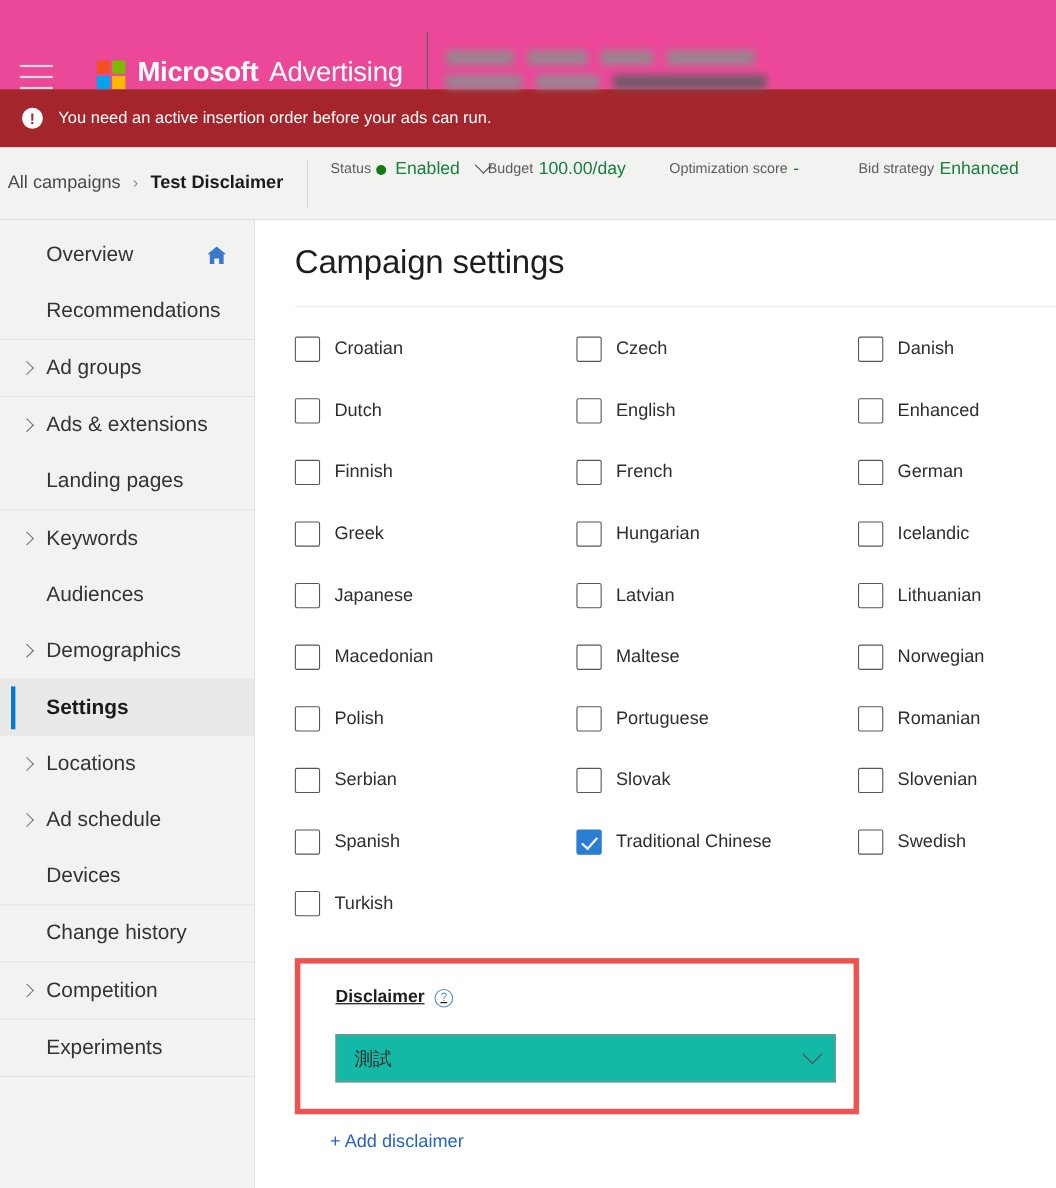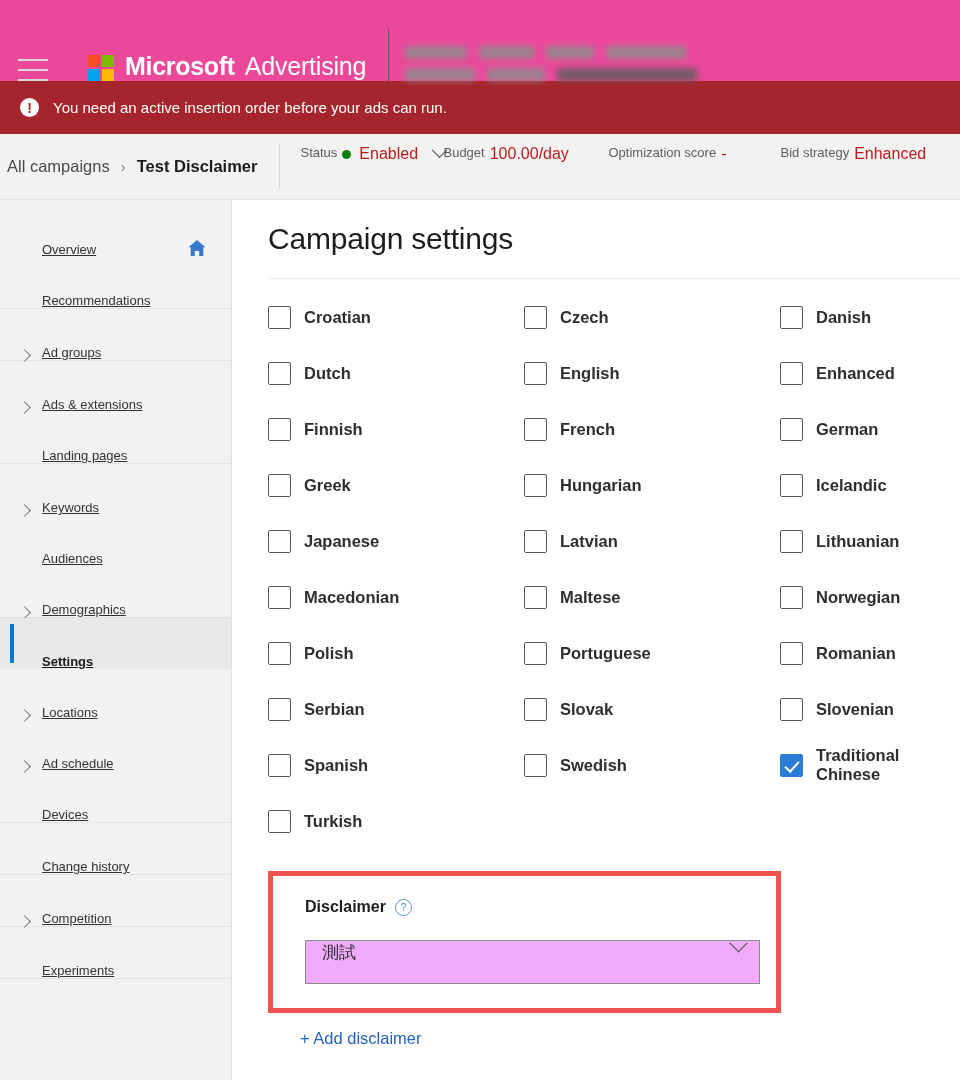--- a/index.html
+++ b/index.html
@@ -109,21 +109,21 @@
   .crumb-sep { color: #8a8a8a; font-size: 15px; margin: 0 11px; }
   .crumb-current { color: #1b1b1b; font-size: 16.5px; font-weight: 700; }
 
   .crumb-divider {
     width: 1px; height: 44px; background: #d6d6d5;
     margin: 0 20px 0 22px;
   }
   .summary-fields { display: flex; align-items: flex-start; height: 100%; padding-top: 11px; }
   .sfield { display: flex; gap: 5px; }
   .sfield-label { font-size: 13px; color: #5d5d5d; }
-  .sfield-value { font-size: 16px; color: #b91c1c; display: flex; align-items: center; gap: 8px; }
+  .sfield-value { font-size: 16px; color: #15803d; display: flex; align-items: center; gap: 8px; }
   .status-dot { width: 9px; height: 9px; border-radius: 50%; background: #107c10; display:inline-block; }
   .chev-sm {
     display: inline-block; width: 11px; height: 11px;
     border-right: 1.6px solid #4a4a4a; border-bottom: 1.6px solid #4a4a4a;
     transform: rotate(45deg) translate(-3px,-3px);
     margin-left: 8px;
   }
 
   
   .body-wrap { display: flex; height: 880px; }
@@ -134,27 +134,26 @@
     background: #f2f2f1;
     border-right: 1px solid #e0e0df;
     flex: 0 0 232px;
     padding-top: 6px;
   }
   .nav-group { border-bottom: 1px solid #e3e3e2; }
   .nav-group:first-child { border-top: none; }
   .nav-item {
     height: 51px;
     display: flex;
-    align-items: flex-end;
+    align-items: center;
     padding-left: 20px;
     position: relative;
     cursor: pointer;
     color: #333333;
-    font-size: 13px;
-    text-decoration: underline;
+    font-size: 19px;
   }
   .nav-item .chev {
     width: 9px; height: 9px;
     border-right: 1.4px solid #767676; border-top: 1.4px solid #767676;
     transform: rotate(45deg);
     margin-right: 13px;
     flex: 0 0 auto;
   }
   .nav-item .no-chev { width: 9px; margin-right: 13px; flex: 0 0 auto; }
   .nav-item.selected { background: #e9e9e8; font-weight: 600; color: #1b1b1b; }
@@ -181,21 +180,20 @@
     color: #1d1d1d;
     letter-spacing: -0.2px;
     margin-bottom: 22px;
   }
   .hr-light { height: 1px; background: #ededed; width: 100%; margin-bottom: 10px; }
 
   .lang-grid {
     display: grid;
     grid-template-columns: 256px 256px 1fr;
     row-gap: 0px;
-    font-weight: bold;
   }
   .lang-item {
     display: flex;
     align-items: center;
     height: 56px;
     gap: 13px;
     cursor: pointer;
   }
   .cbox {
     width: 23px; height: 23px;
@@ -221,38 +219,38 @@
   .lang-label { font-size: 16.5px; color: #2e2e2e; }
 
   
   .disclaimer-box {
     margin-top: 22px;
     width: 513px;
     border: 5px solid #ef5350;
     background: #ffffff;
     padding: 22px 24px 24px 32px;
   }
-  .disc-title-row { display: flex; align-items: center; gap: 9px; margin-bottom: 24px; }
+  .disc-title-row { display: flex; align-items: center; gap: 9px; margin-bottom: 24px; text-decoration: underline; }
   .disc-title { font-size: 16px; font-weight: 700; color: #1d1d1d; }
   .help-icon {
     width: 17px; height: 17px;
     border: 1.4px solid #5b8fc9;
     border-radius: 50%;
     color: #5b8fc9;
     font-size: 11px;
     display: flex; align-items: center; justify-content: center;
     line-height: 1;
     cursor: pointer;
   }
   .disc-sub { font-size: 16px; color: #474747; margin-bottom: 26px; }
   .disc-select {
     width: 455px; height: 44px;
     border: 1px solid #8b8b8b;
-    background: #f0abfc;
-    display: flex; 
+    background: #14b8a6;
+    display: flex; align-items: center;
     padding: 0 14px 0 16px;
     cursor: pointer;
   }
   .disc-select-value { font-size: 17px; color: #2b2b2b; flex: 1; }
   .chev-dn {
     width: 13px; height: 13px;
     border-right: 1.5px solid #4c4c4c; border-bottom: 1.5px solid #4c4c4c;
     transform: rotate(45deg) translate(-3px,-3px);
   }
   .add-link {
@@ -517,26 +515,26 @@
         </div>
         <div class="lang-item">
           <span class="cbox"></span>
           <span class="lang-label">Slovenian</span>
         </div>
         <div class="lang-item">
           <span class="cbox"></span>
           <span class="lang-label">Spanish</span>
         </div>
         <div class="lang-item">
-          <span class="cbox"></span>
-          <span class="lang-label">Swedish</span>
-        </div>
-        <div class="lang-item">
           <span class="cbox checked"></span>
           <span class="lang-label">Traditional Chinese</span>
+        </div>
+        <div class="lang-item">
+          <span class="cbox"></span>
+          <span class="lang-label">Swedish</span>
         </div>
         <div class="lang-item">
           <span class="cbox"></span>
           <span class="lang-label">Turkish</span>
         </div>
       </div>
 
     <div class="disclaimer-box">
       <div class="disc-title-row">
         <span class="disc-title">Disclaimer</span>

